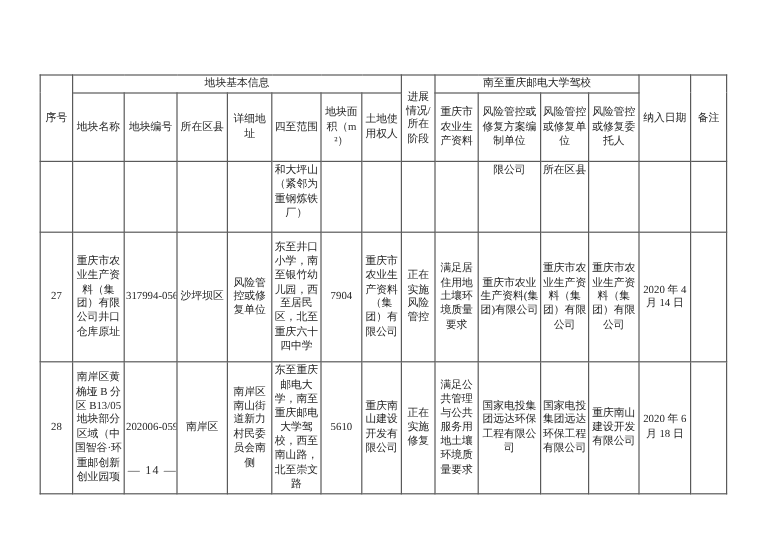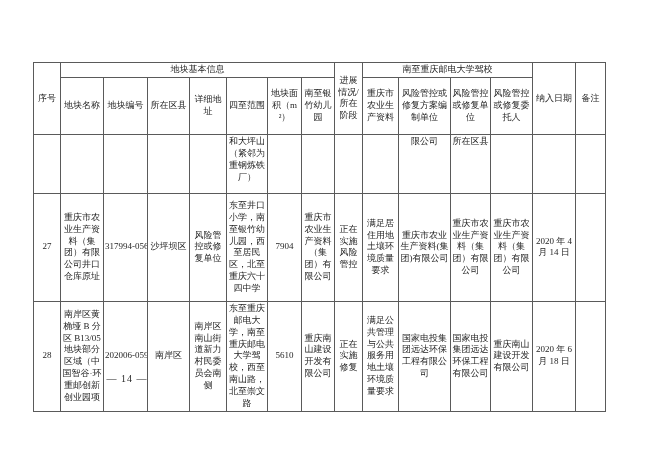--- a/index.html
+++ b/index.html
@@ -36,21 +36,21 @@
   tr.hdr-top   { height: 14px; }
   tr.hdr-sub   { height: 57px; }
   tr.row-cont  { height: 59px; }
   tr.row-27    { height: 108px; }
   tr.row-28    { height: 84px; }
   tr.row-cont td { vertical-align: top; }
   .nowrap { white-space: nowrap; }
   .page-number {
     position: absolute;
     left: 92px;
-    top: 373px;
+    top: 387px;
     width: 70px;
     text-align: center;
     font-size: 10px;
     color: #2a2a2a;
     letter-spacing: 1px;
   }
 </style>
 </head>
 <body>
 
@@ -83,21 +83,21 @@
         <th rowspan="2">纳入日期</th>
         <th rowspan="2">备注</th>
       </tr>
       <tr class="hdr-sub">
         <th>地块名称</th>
         <th>地块编号</th>
         <th>所在区县</th>
         <th>详细地址</th>
         <th>四至范围</th>
         <th>地块面积（m²）</th>
-        <th>南至银竹幼儿园</th>
+        <th>土地使用权人</th>
         <th>重庆市农业生产资料</th>
         <th>风险管控或修复方案编制单位</th>
         <th>风险管控或修复单位</th>
         <th>风险管控或修复委托人</th>
       </tr>
     </thead>
     <tbody>
       <tr class="row-cont">
         <td></td>
         <td></td>

